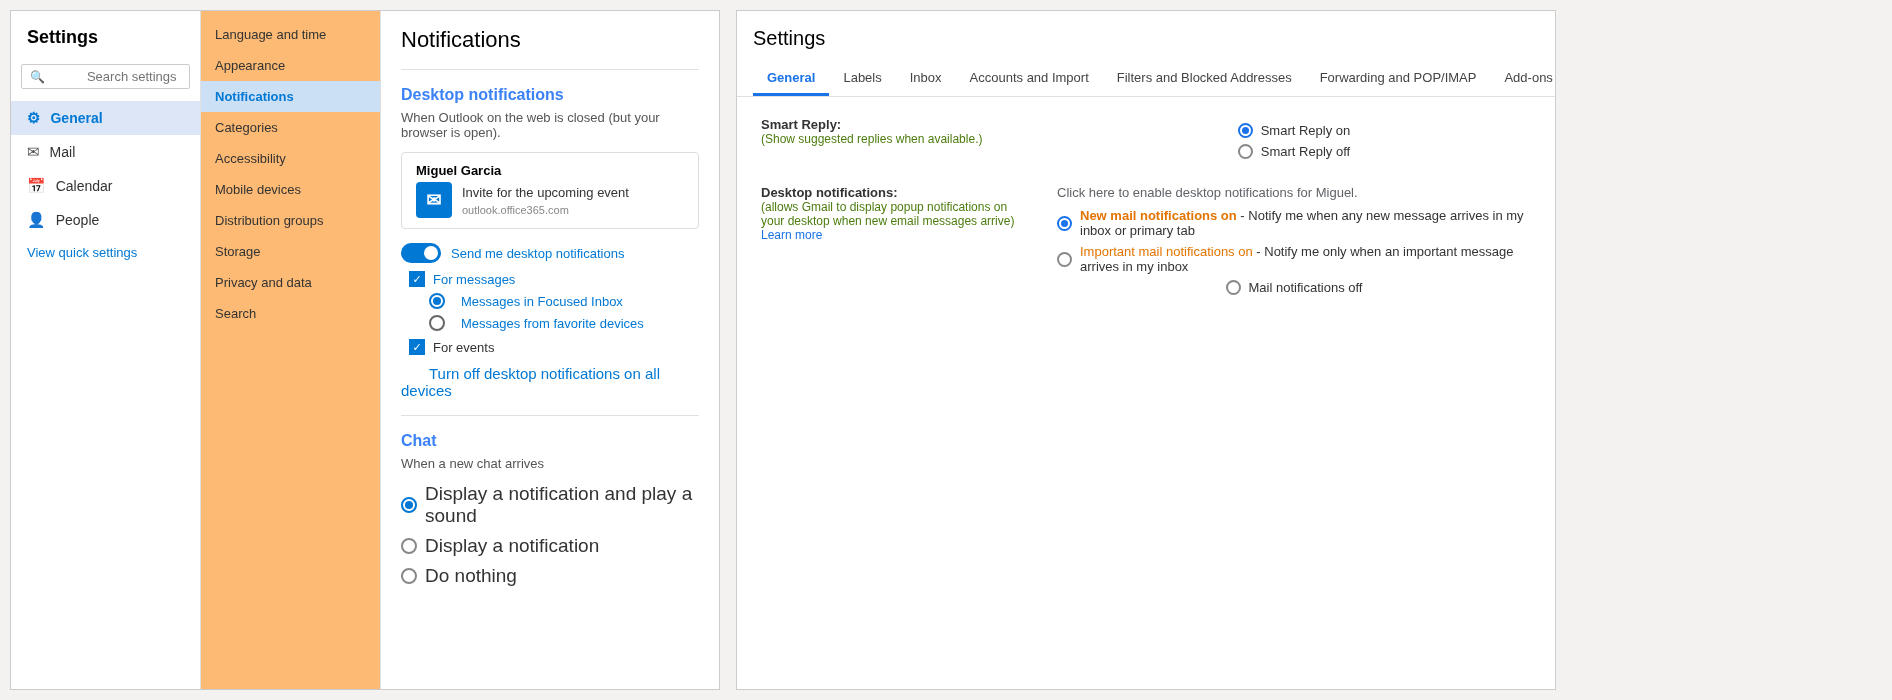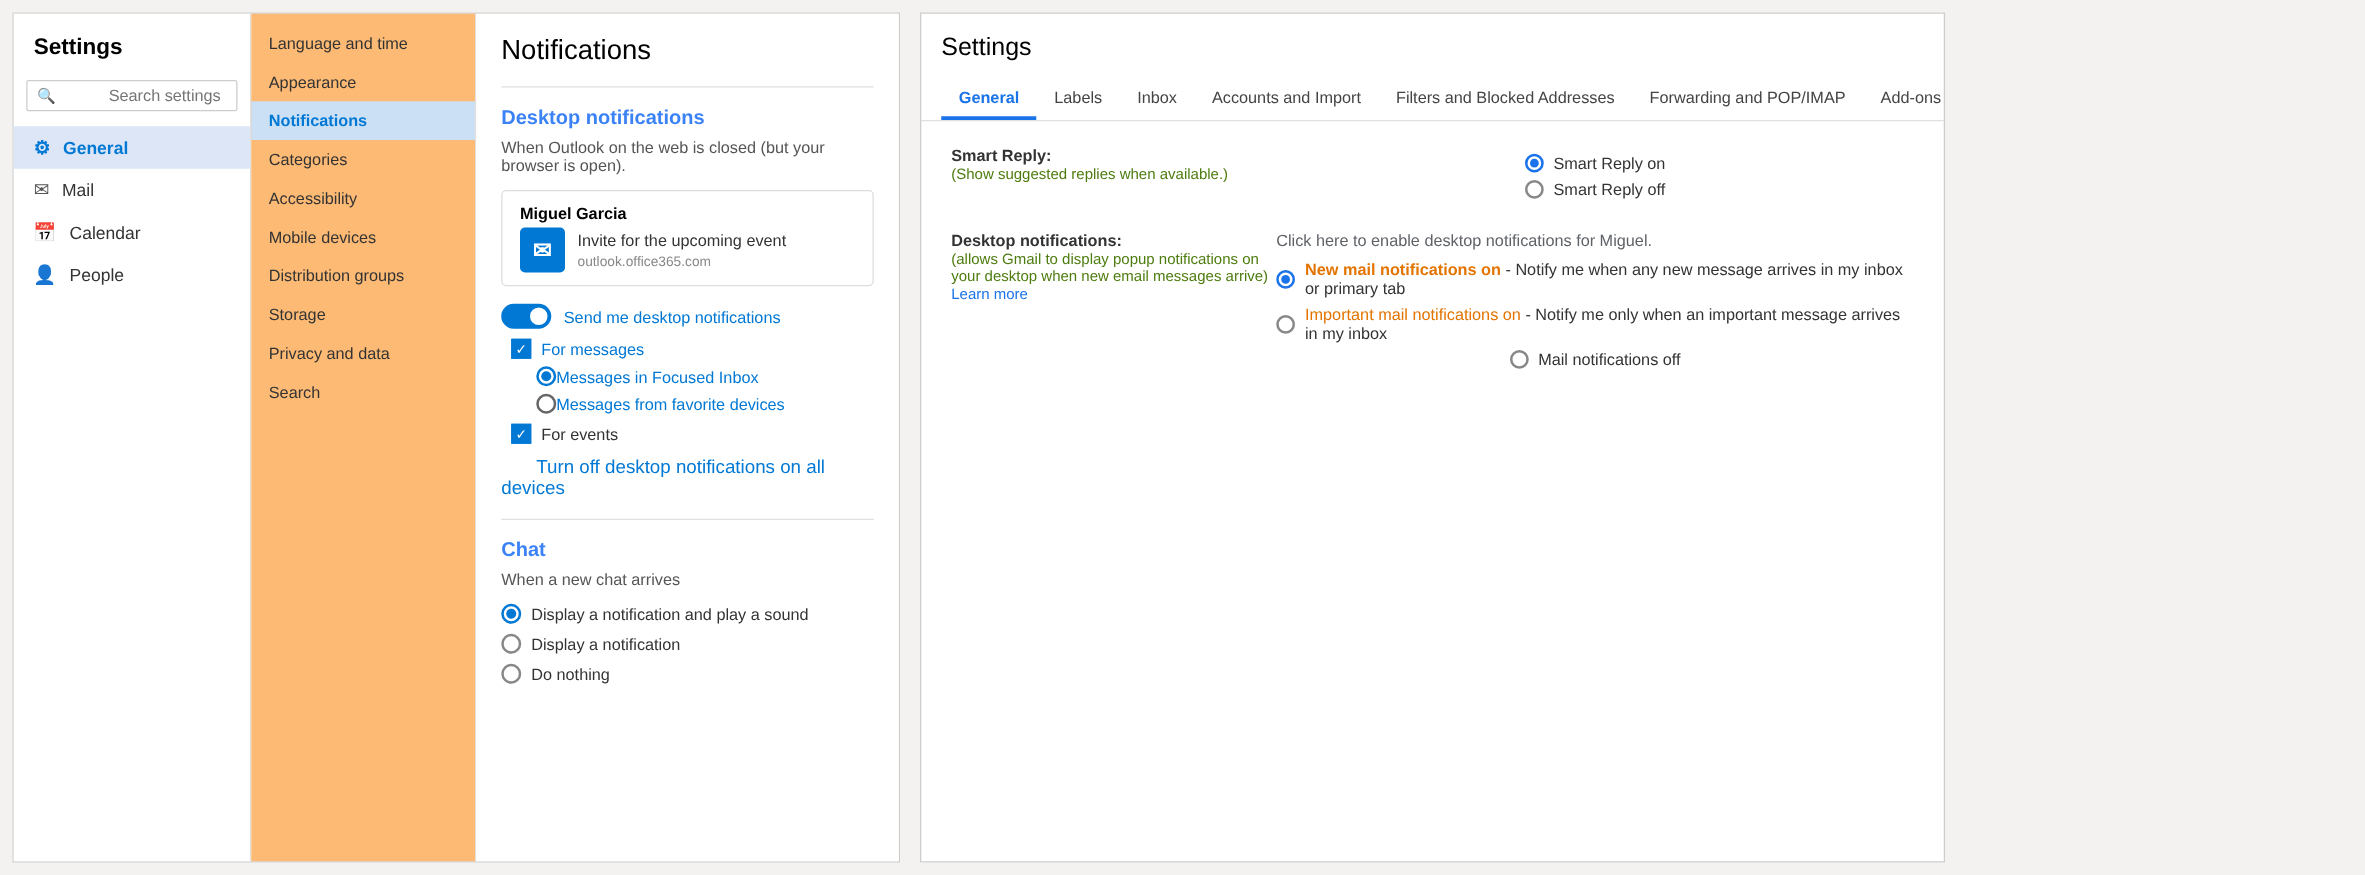--- a/index.html
+++ b/index.html
@@ -215,21 +215,21 @@
       color: #fff;
       font-size: 11px;
       flex-shrink: 0;
     }
     .cb-label { font-size: 13px; color: #0078d4; }
 
     
     .radio-row {
       display: flex;
       align-items: center;
-      gap: 0;
+      gap: 16px;
       margin: 6px 13px;
       margin-left: 28px;
     }
     .radio-circle {
       width: 16px;
       height: 16px;
       border-radius: 50%;
       border: 2px solid #0078d4;
       display: flex;
       align-items: center;
@@ -273,21 +273,21 @@
       flex-shrink: 0;
     }
     .radio-outer.filled::after {
       content: '';
       width: 8px;
       height: 8px;
       background: #0078d4;
       border-radius: 50%;
     }
     .radio-outer.empty-gray { border-color: #888; }
-    .radio-text { font-size: 13px; color: #333; }
+    .radio-text { font-size: 19px; color: #333; }
 
     
     .gmail-settings {
       width: 820px;
       background: #fff;
       border: 1px solid #ccc;
       flex-shrink: 0;
       padding: 16px 0 0;
     }
     .gmail-title {
@@ -315,20 +315,21 @@
       border-bottom: 3px solid #1a73e8;
       font-weight: 600;
     }
     .gmail-body {
       padding: 20px 24px;
     }
     .gmail-row {
       display: flex;
       margin-bottom: 20px;
       align-items: flex-start;
+      gap: 36px;
     }
     .gmail-row-label {
       width: 260px;
       flex-shrink: 0;
       font-size: 13px;
       color: #333;
     }
     .gmail-row-label strong { font-weight: 600; }
     .gmail-row-label .sub { color: #4d7c0f; font-size: 12px; }
     .gmail-row-label .learn { color: #1a73e8; font-size: 12px; cursor: pointer; }
@@ -393,20 +394,21 @@
     </div>
     <div class="nav-item">
       <span class="nav-icon">📅</span>
       <span>Calendar</span>
     </div>
     <div class="nav-item">
       <span class="nav-icon">👤</span>
       <span>People</span>
     </div>
 
+    <div class="view-quick">View quick settings</div>
   </div>
 
   <div class="sidebar-mid">
     <div class="mid-item">Language and time</div>
     <div class="mid-item">Appearance</div>
     <div class="mid-item active">Notifications</div>
     <div class="mid-item">Categories</div>
     <div class="mid-item">Accessibility</div>
     <div class="mid-item">Mobile devices</div>
     <div class="mid-item">Distribution groups</div>

